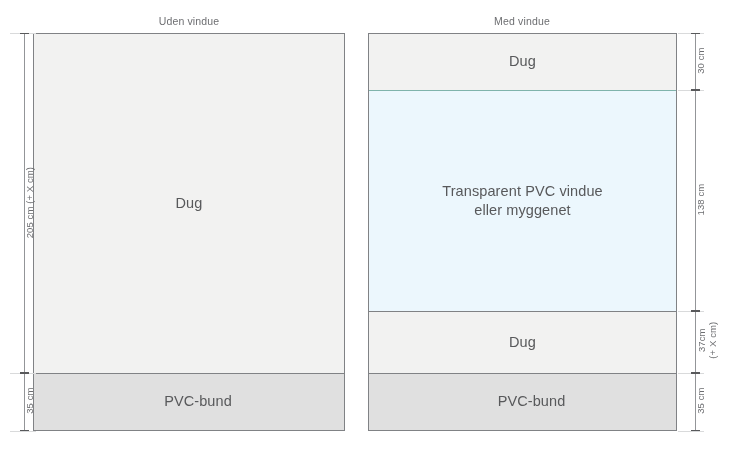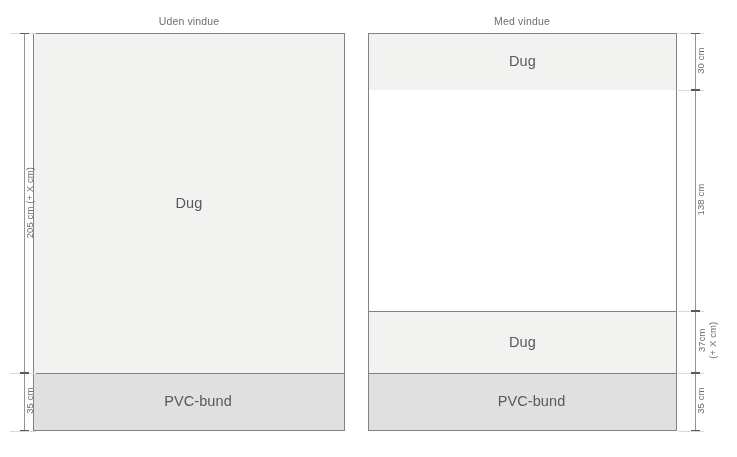--- a/index.html
+++ b/index.html
@@ -128,20 +128,24 @@
   </div>
 
   <div class="panel-title" style="left:522px;top:15px;">Med vindue</div>
 
   <div class="panel" style="left:368px;top:33px;width:309px;height:398px;">
 
     <div class="band fill-dug" style="top:0;height:56px;">
       <span class="band-label">Dug</span>
     </div>
 
+    <div class="band fill-window sep-teal" style="top:56px;height:221px;">
+      <span class="band-label">Transparent PVC vindue
+eller myggenet</span>
+    </div>
 
     <div class="band fill-dug sep-top" style="top:277px;height:62px;">
       <span class="band-label">Dug</span>
     </div>
 
     <div class="band fill-pvc sep-top" style="top:339px;height:57px;">
       <span class="band-label">PVC-bund</span>
     </div>
   </div>
 

